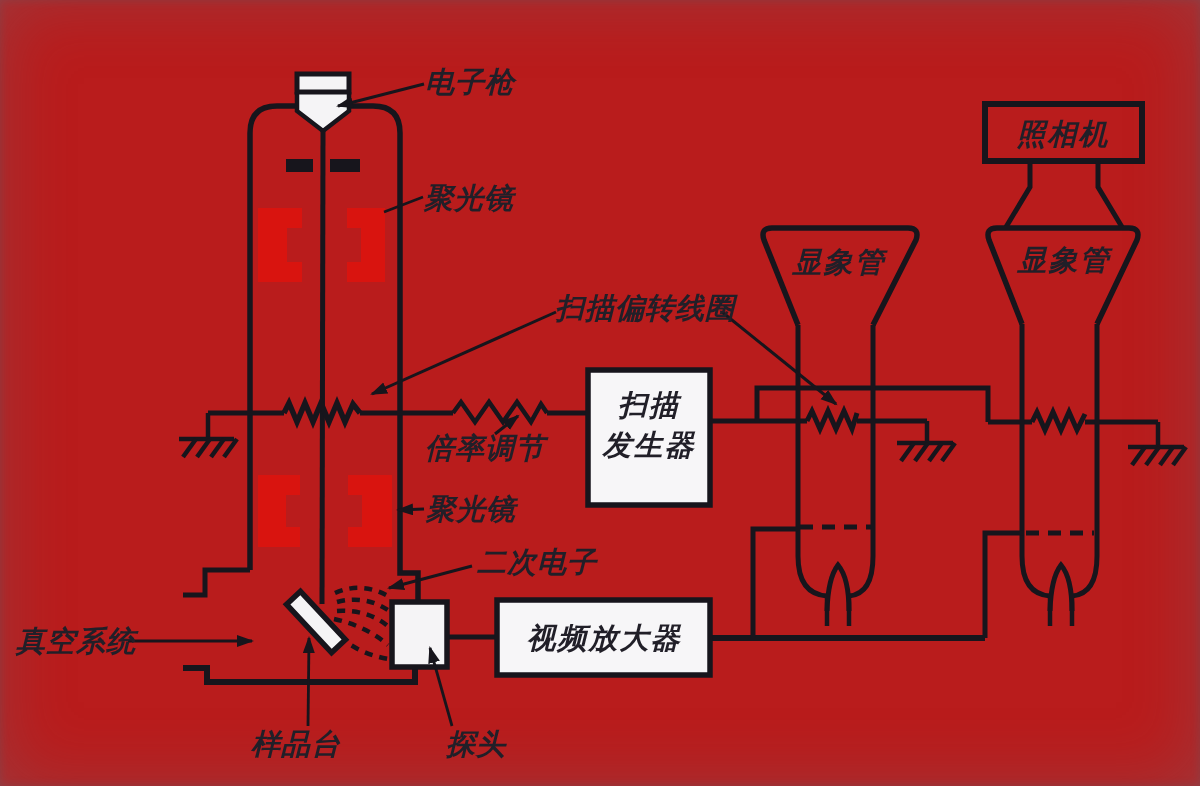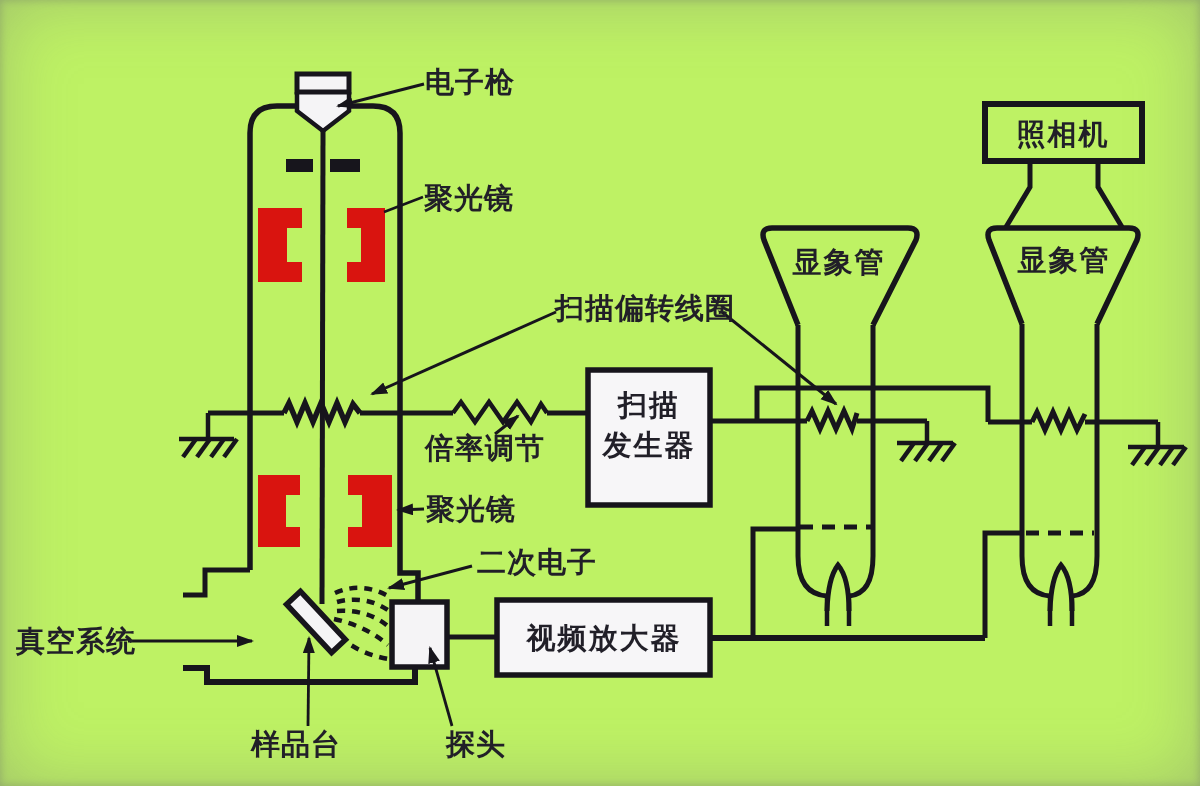--- a/index.html
+++ b/index.html
@@ -3,22 +3,23 @@
 <meta charset="utf-8">
 <style>
   html,body{margin:0;padding:0;}
   body{
     width:1200px;height:786px;
     background:#e8e8ea;
     font-family:"Liberation Sans", sans-serif;
   }
   .canvas{
     position:relative;width:1200px;height:786px;overflow:hidden;
-    background:#bef264;
+    background:#b91c1c;
     box-shadow:inset 0 0 70px rgba(110,110,120,.35), inset 0 0 8px rgba(90,90,100,.35);
+    font-style:italic;
   }
   svg{display:block;}
   text{
     font-family:"Liberation Sans", sans-serif;
     font-weight:700;
     fill:#211f28;
   }
   .lbl{font-size:29px;letter-spacing:1px;}
   .boxlbl{font-size:29px;letter-spacing:2px;}
 </style>

